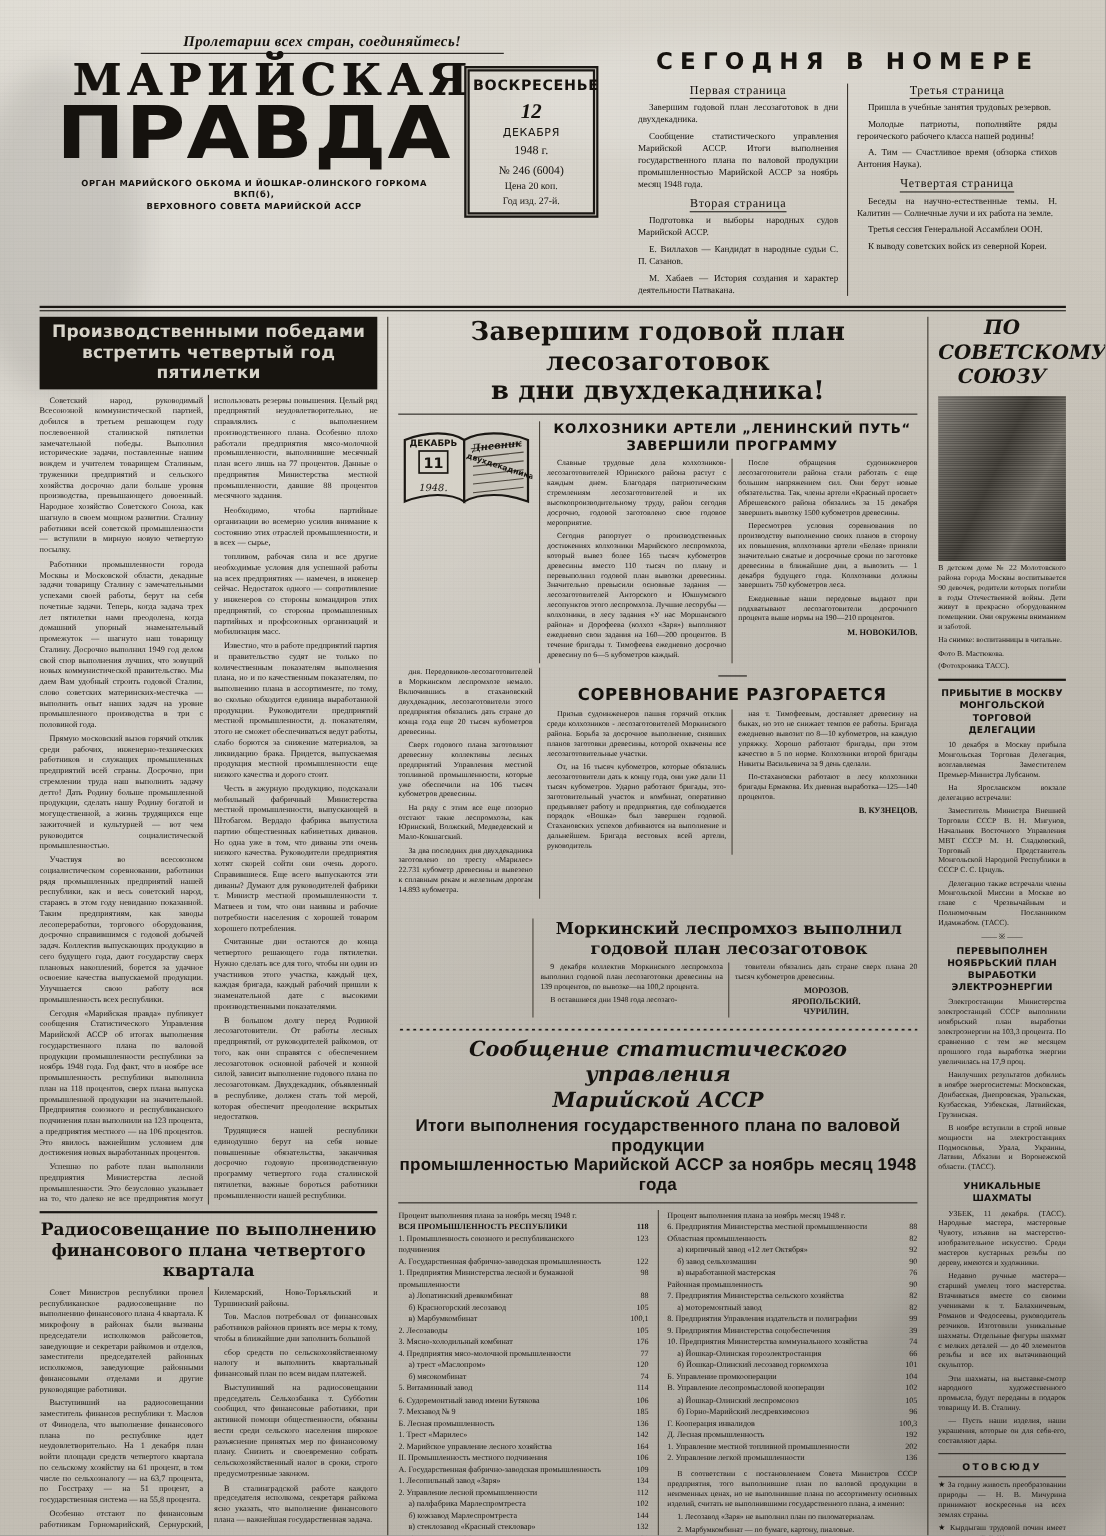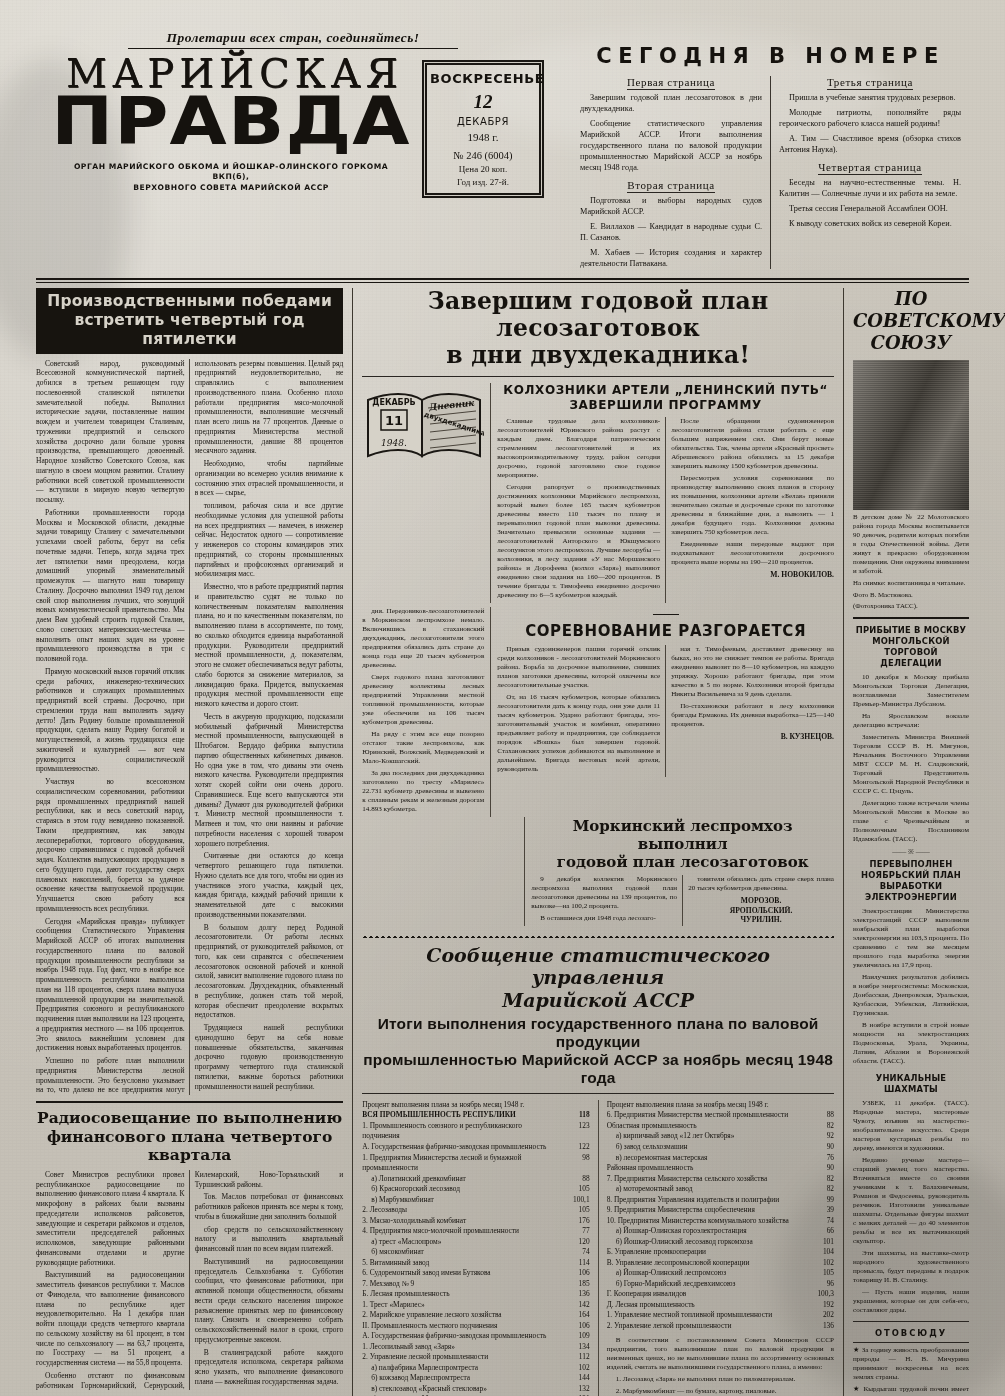--- a/index.html
+++ b/index.html
@@ -24,21 +24,21 @@
   .smudge{position:absolute;pointer-events:none;border-radius:50%;filter:blur(14px);}
 
   .sheet{position:absolute;left:36px;top:28px;width:933px;height:1368px;}
 
   
   .slogan{ text-align:center; font-style:italic; font-weight:bold; font-size:13.5px;
            letter-spacing:.4px; padding-bottom:2px; }
   .slogan-wrap{width:330px;margin-left:62px;border-bottom:1.6px solid #1a1713;}
   .masthead{display:flex;align-items:flex-start;}
   .mh-left{width:330px;margin-left:30px;padding-top:2px;text-align:center;}
-  .title-1{font-family:"DejaVu Serif",serif;font-weight:normal;font-size:40px;letter-spacing:5px;
+  .title-1{font-family:"DejaVu Serif",serif;font-weight:bold;font-size:40px;letter-spacing:5px;
            line-height:1.0;margin-top:4px;text-shadow:.5px .5px 0 #2a2622;}
   .title-2{font-family:"DejaVu Sans",sans-serif;font-weight:bold;font-size:66px;letter-spacing:1px;
            line-height:.94;margin-top:-2px;transform:scaleX(1.12);transform-origin:center;}
   .organ{font-family:"DejaVu Sans",sans-serif;font-weight:bold;font-size:7.6px;letter-spacing:.5px;
          line-height:1.35;margin-top:9px;}
 
   .datebox{width:110px;margin-left:26px;margin-top:32px;border:2px solid #1a1713;
            padding:5px 4px;text-align:center;box-shadow:inset 0 0 0 1px #cfcbc2, inset 0 0 0 3px #1a1713;}
   .db-in{border:0;padding:4px 2px;}
   .db-day{font-family:"DejaVu Sans",sans-serif;font-weight:bold;font-size:13px;letter-spacing:.6px;}
@@ -283,21 +283,21 @@
               </div>
               <div class="txt tiny" style="flex:1;padding-left:5px;border-left:1px solid #4a443b;">
                 <p>ная т. Тимофеевым, доставляет древесину на быках, но это не снижает темпов ее работы. Бригада ежедневно вывозит по 8—10 кубометров, на каждую упряжку. Хорошо работают бригады, при этом качество в 5 по норме. Колхозники второй бригады Никиты Васильевича за 9 день сделали.</p>
                 <p>По-стахановски работают в лесу колхозники бригады Ермакова. Их дневная выработка—125—140 процентов.</p>
                 <div class="sig">В. КУЗНЕЦОВ.</div>
               </div>
             </div>
           </div>
         </div>
 
-        <div style="display:flex;margin-top:0;gap:40px;">
+        <div style="display:flex;margin-top:18px;">
           <div style="width:122px;flex:none;"></div>
           <div style="flex:1;padding-left:6px;border-left:1px solid #4a443b;">
             <div class="hl-serif" style="font-size:15px">Моркинский леспромхоз выполнил</div>
             <div class="hl-serif" style="font-size:15px">годовой план лесозаготовок</div>
             <div style="display:flex;margin-top:4px;">
               <div class="txt tiny" style="flex:1;padding-right:5px;">
                 <p>9 декабря коллектив Моркинского леспромхоза выполнил годовой план лесозаготовки древесины на 139 процентов, по вывозке—на 100,2 процента.</p>
                 <p>В оставшиеся дни 1948 года лесозаго-</p>
               </div>
               <div class="txt tiny" style="flex:1;padding-left:5px;border-left:1px solid #4a443b;">
@@ -450,21 +450,21 @@
                   </div>
                   <div class="trow ind1">
                     <span class="lb">а) кирпичный завод «12 лет Октября»</span>
                     <span class="vl">92</span>
                   </div>
                   <div class="trow ind1">
                     <span class="lb">б) завод сельхозмашин</span>
                     <span class="vl">90</span>
                   </div>
                   <div class="trow ind1">
-                    <span class="lb">в) лесоремонтная мастерская</span>
+                    <span class="lb">в) выработанной мастерская</span>
                     <span class="vl">76</span>
                   </div>
                   <div class="trow">
                     <span class="lb">Районная промышленность</span>
                     <span class="vl">90</span>
                   </div>
                   <div class="trow">
                     <span class="lb">7. Предприятия Министерства сельского хозяйства</span>
                     <span class="vl">82</span>
                   </div>

